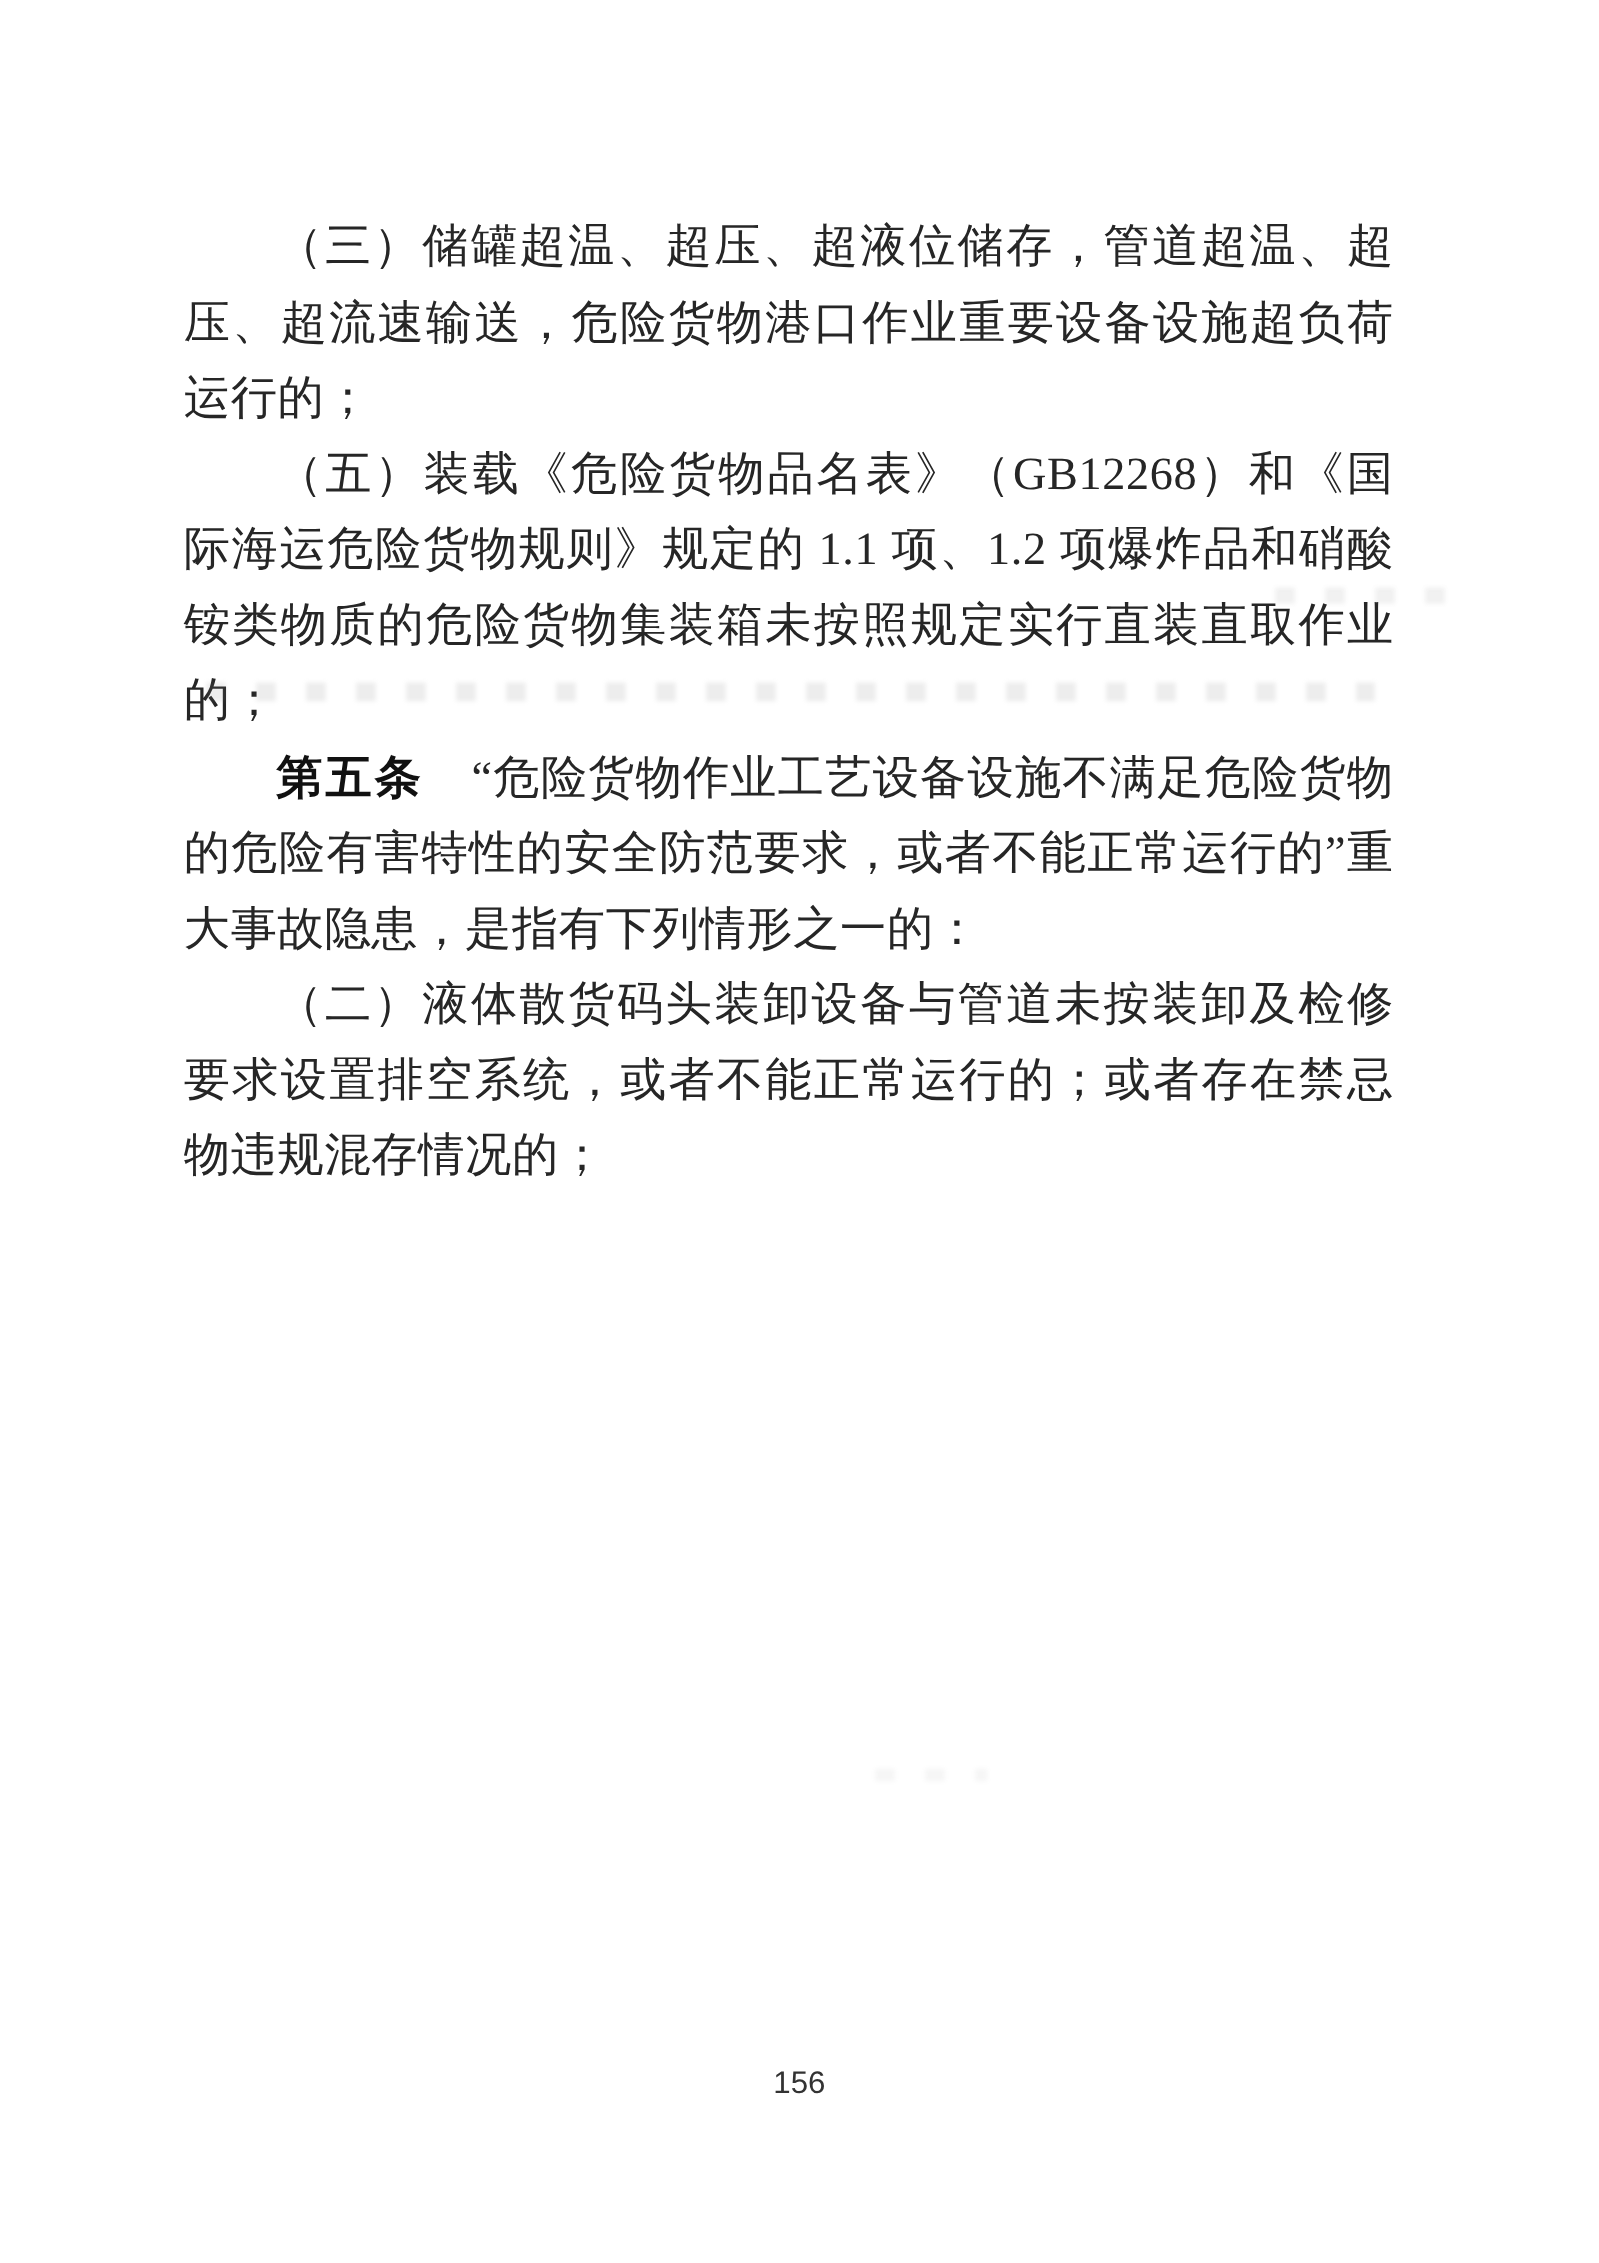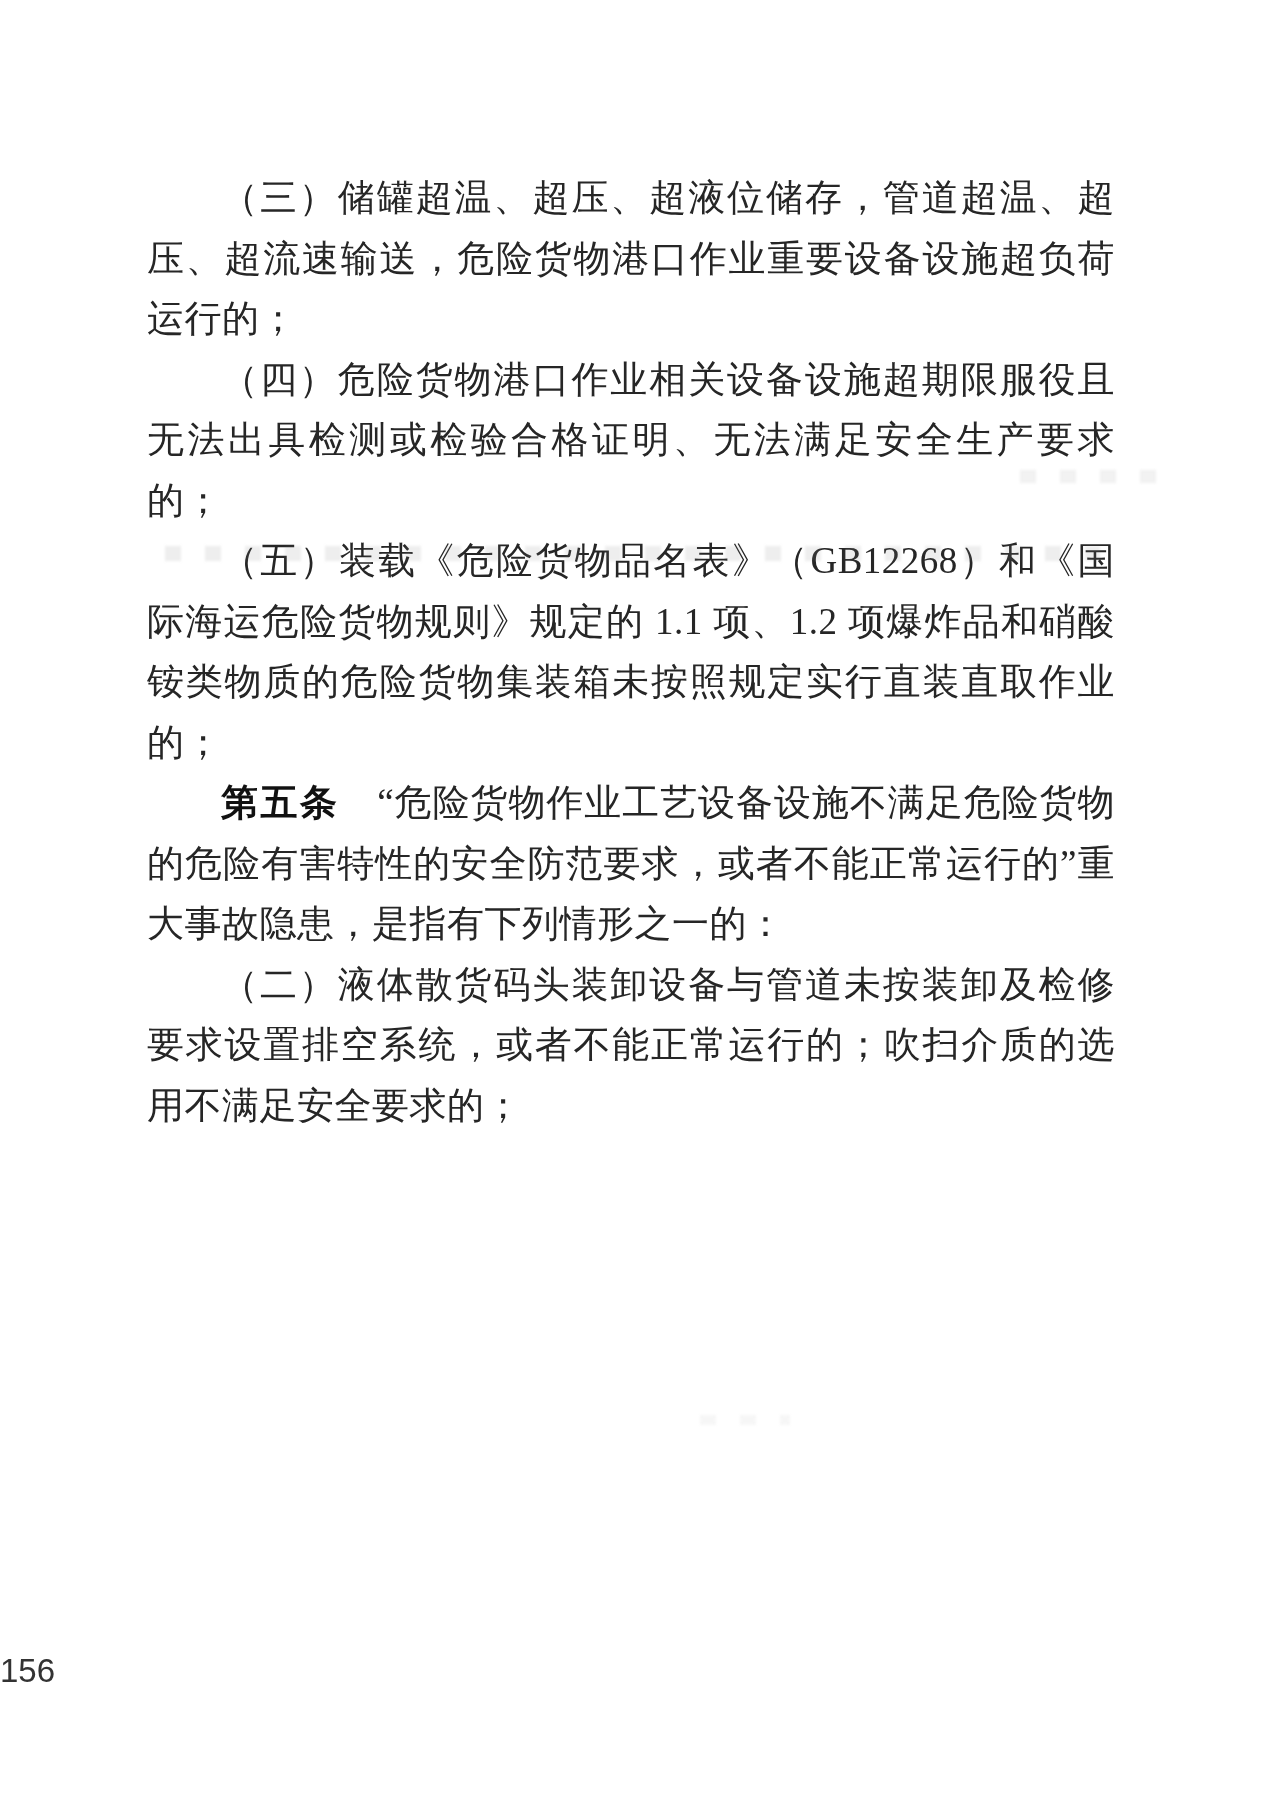--- a/index.html
+++ b/index.html
@@ -37,22 +37,23 @@
     font-weight: bold;
     color: #111111;
     font-family: "Liberation Sans", "Liberation Serif", sans-serif;
     letter-spacing: 2px;
   }
   .page-number {
     position: absolute;
     top: 1652px;
     left: 0;
     width: 100%;
+    text-align: center;
     font-family: "Liberation Sans", sans-serif;
-    font-size: 33px;
+    font-size: 25px;
     color: #333333;
   }
   
   .artifact {
     position: absolute;
     pointer-events: none;
     filter: blur(1.5px);
     background: repeating-linear-gradient(
       90deg,
       rgba(130,130,130,0.14) 0px, rgba(130,130,130,0.14) 16px,
@@ -63,24 +64,23 @@
   .artifact-2 { left: 1020px; top: 470px; width: 140px; height: 13px; opacity: .8; }
   .artifact-3 { left: 700px; top: 1415px; width: 90px; height: 10px; opacity: .5; }
 </style>
 </head>
 <body>
 
 <div class="page">
 
   <div class="text-block">
     <p>（三）储罐超温、超压、超液位储存，管道超温、超压、超流速输送，危险货物港口作业重要设备设施超负荷运行的；</p>
-    <p>（四）危险货物港口作业相关设备设施超期限服役且无法出具检测或检验合格证明、无法满足安全生产要求的；</p>
     <p>（五）装载《危险货物品名表》（GB12268）和《国际海运危险货物规则》规定的 1.1 项、1.2 项爆炸品和硝酸铵类物质的危险货物集装箱未按照规定实行直装直取作业的；</p>
     <p><span class="article-term">第五条</span><span>　“危险货物作业工艺设备设施不满足危险货物的危险有害特性的安全防范要求，或者不能正常运行的”重大事故隐患，是指有下列情形之一的：</span></p>
-    <p>（二）液体散货码头装卸设备与管道未按装卸及检修要求设置排空系统，或者不能正常运行的；吹扫介质的选用不满足安全要求的；</p>
+    <p>（二）液体散货码头装卸设备与管道未按装卸及检修要求设置排空系统，或者不能正常运行的；或者存在禁忌物违规混存情况的；</p>
   </div>
 
   <div class="artifact artifact-1"></div>
   <div class="artifact artifact-2"></div>
   <div class="artifact artifact-3"></div>
 
   <div class="page-number">156</div>
 
 </div>
 

